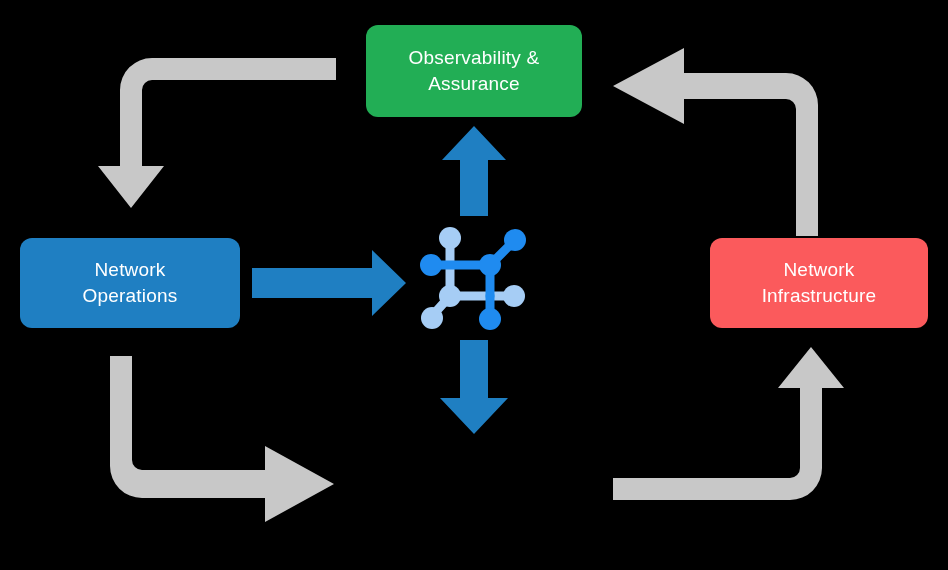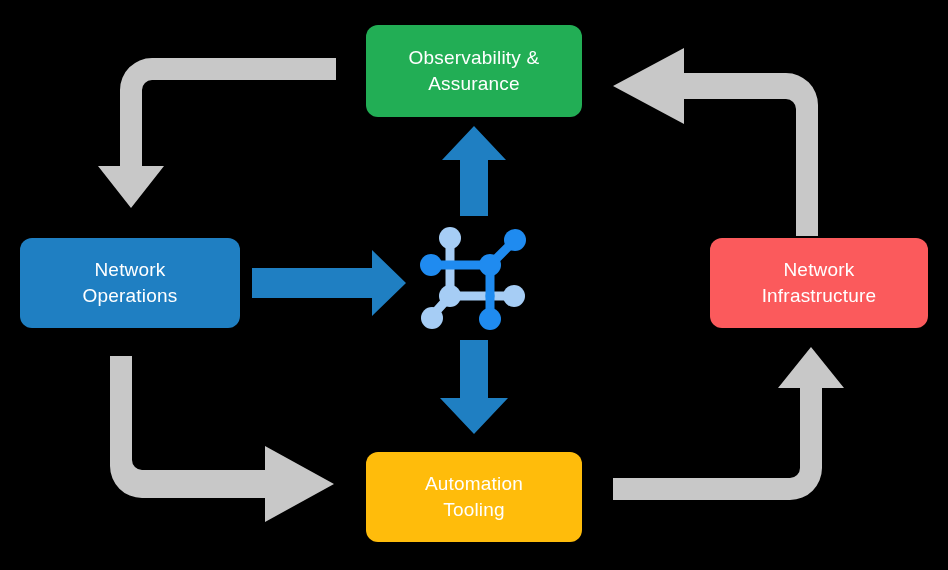--- a/index.html
+++ b/index.html
@@ -206,18 +206,14 @@
   <div class="node-box" id="box-network-operations" style="background:#1f7fc2;">
     <span>Network
 Operations</span>
   </div>
 
   <div class="node-box" id="box-network-infrastructure" style="background:#fb5a5c;">
     <span>Network
 Infrastructure</span>
   </div>
 
-  <div class="node-box" id="box-automation-tooling" style="background:#ffbc0b;">
-    <span>Automation
-Tooling</span>
-  </div>
 
 </div>
 
 </body></html>

